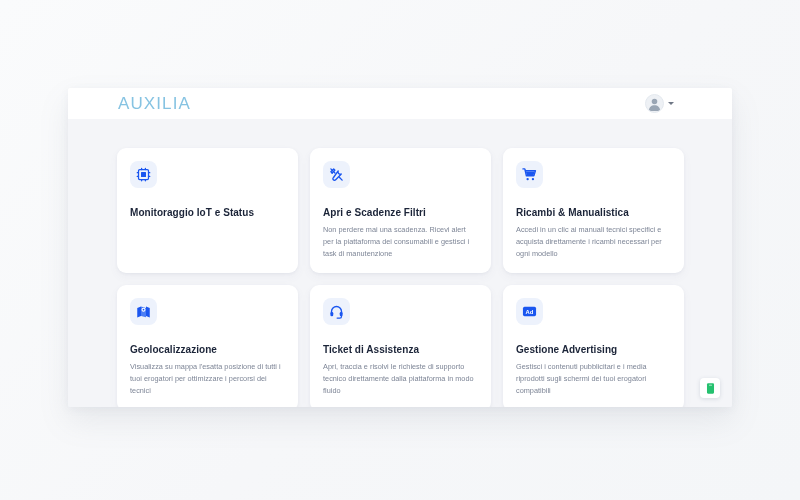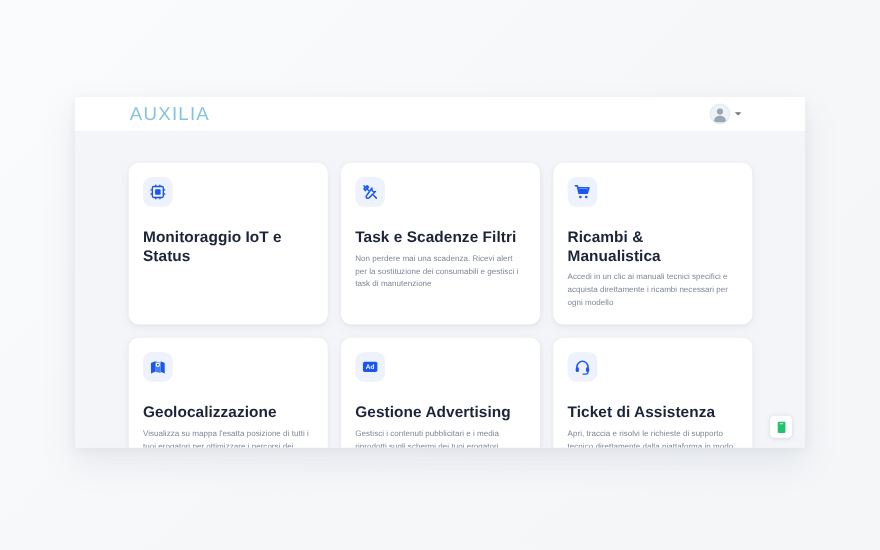--- a/index.html
+++ b/index.html
@@ -124,21 +124,21 @@
     background: #edf2fc;
     display: flex;
     align-items: center;
     justify-content: center;
     margin-bottom: 19px;
     flex: 0 0 auto;
   }
   .card-icon-box svg { display: block; }
 
   .card-title {
-    font-size: 14px;
+    font-size: 10px;
     font-weight: bold;
     color: #1b2438;
     letter-spacing: 0.05px;
     margin-bottom: 5px;
     line-height: 1.2;
   }
 
   .card-desc {
     font-size: 7.3px;
     color: #7d8596;
@@ -201,22 +201,22 @@
       </div>
 
       <div class="feature-card">
         <div class="card-icon-box">
           <svg width="15" height="15" viewBox="0 0 24 24" fill="none" stroke="#1a56f0" stroke-width="2.2" stroke-linecap="round" stroke-linejoin="round">
             <path d="M14.7 6.3a3.8 3.8 0 0 0 5 5l-9 9a2.5 2.5 0 1 1-3.5-3.5z"></path>
             <path d="M3 3l6.5 6.5M16.5 16.5L21 21"></path>
             <path d="M3 7.5L7.5 3l2 2-2.5 2.5L5 10z"></path>
           </svg>
         </div>
-        <div class="card-title">Task e Scadenze Filtri</div>
-        <div class="card-desc">Non perdere mai una scadenza. Ricevi alert per la sostituzione dei consumabili e gestisci i task di manutenzione</div>
+        <div class="card-title">Apri e Scadenze Filtri</div>
+        <div class="card-desc">Non perdere mai una scadenza. Ricevi alert per la piattaforma dei consumabili e gestisci i task di manutenzione</div>
       </div>
 
       <div class="feature-card">
         <div class="card-icon-box">
           <svg width="15" height="15" viewBox="0 0 24 24" aria-hidden="true">
             <path d="M1.5 3h3l1 3h16l-2.5 8H7L4.8 4.5" fill="none" stroke="#1a56f0" stroke-width="2.2" stroke-linecap="round" stroke-linejoin="round"></path>
             <path d="M6.2 7.2h14.2l-2.1 6.4H7.6z" fill="#1a56f0"></path>
             <circle cx="9" cy="19.3" r="1.9" fill="#1a56f0"></circle>
             <circle cx="17.5" cy="19.3" r="1.9" fill="#1a56f0"></circle>
           </svg>
@@ -235,39 +235,39 @@
             <circle cx="12" cy="9" r="1.4" fill="#1a56f0"></circle>
           </svg>
         </div>
         <div class="card-title">Geolocalizzazione</div>
         <div class="card-desc">Visualizza su mappa l'esatta posizione di tutti i tuoi erogatori per ottimizzare i percorsi dei tecnici</div>
       </div>
 
       <div class="feature-card">
         <div class="card-icon-box">
           <svg width="15" height="15" viewBox="0 0 24 24" aria-hidden="true">
-            <rect x="1.5" y="4.5" width="21" height="15" rx="2.6" fill="#1a56f0"></rect>
-            <text x="12" y="15.4" font-family="Liberation Sans, sans-serif" font-size="9.4" font-weight="bold" fill="#ffffff" text-anchor="middle">Ad</text>
-          </svg>
-        </div>
-        <div class="card-title">Gestione Advertising</div>
-        <div class="card-desc">Gestisci i contenuti pubblicitari e i media riprodotti sugli schermi dei tuoi erogatori compatibili</div>
-      </div>
-
-      <div class="feature-card">
-        <div class="card-icon-box">
-          <svg width="15" height="15" viewBox="0 0 24 24" aria-hidden="true">
             <path d="M4 14v-2a8 8 0 0 1 16 0v2" fill="none" stroke="#1a56f0" stroke-width="2.2" stroke-linecap="round"></path>
             <rect x="2.2" y="12.6" width="4.6" height="7" rx="2.1" fill="#1a56f0"></rect>
             <rect x="17.2" y="12.6" width="4.6" height="7" rx="2.1" fill="#1a56f0"></rect>
             <path d="M20 19.5v.4a2.6 2.6 0 0 1-2.6 2.6H13" fill="none" stroke="#1a56f0" stroke-width="2" stroke-linecap="round"></path>
           </svg>
         </div>
         <div class="card-title">Ticket di Assistenza</div>
         <div class="card-desc">Apri, traccia e risolvi le richieste di supporto tecnico direttamente dalla piattaforma in modo fluido</div>
+      </div>
+
+      <div class="feature-card">
+        <div class="card-icon-box">
+          <svg width="15" height="15" viewBox="0 0 24 24" aria-hidden="true">
+            <rect x="1.5" y="4.5" width="21" height="15" rx="2.6" fill="#1a56f0"></rect>
+            <text x="12" y="15.4" font-family="Liberation Sans, sans-serif" font-size="9.4" font-weight="bold" fill="#ffffff" text-anchor="middle">Ad</text>
+          </svg>
+        </div>
+        <div class="card-title">Gestione Advertising</div>
+        <div class="card-desc">Gestisci i contenuti pubblicitari e i media riprodotti sugli schermi dei tuoi erogatori compatibili</div>
       </div>
 
     </div>
 
     <div id="chat-widget">
       <svg width="13" height="13" viewBox="0 0 24 24" aria-hidden="true">
         <path d="M7.5 2.5h9a2 2 0 0 1 2 2v15a2 2 0 0 1-2 2h-9a2 2 0 0 1-2-2v-15a2 2 0 0 1 2-2z" fill="#25c16f"></path>
         <rect x="9" y="5" width="6" height="1.6" rx="0.8" fill="#ffffff" opacity="0.85"></rect>
       </svg>
     </div>

